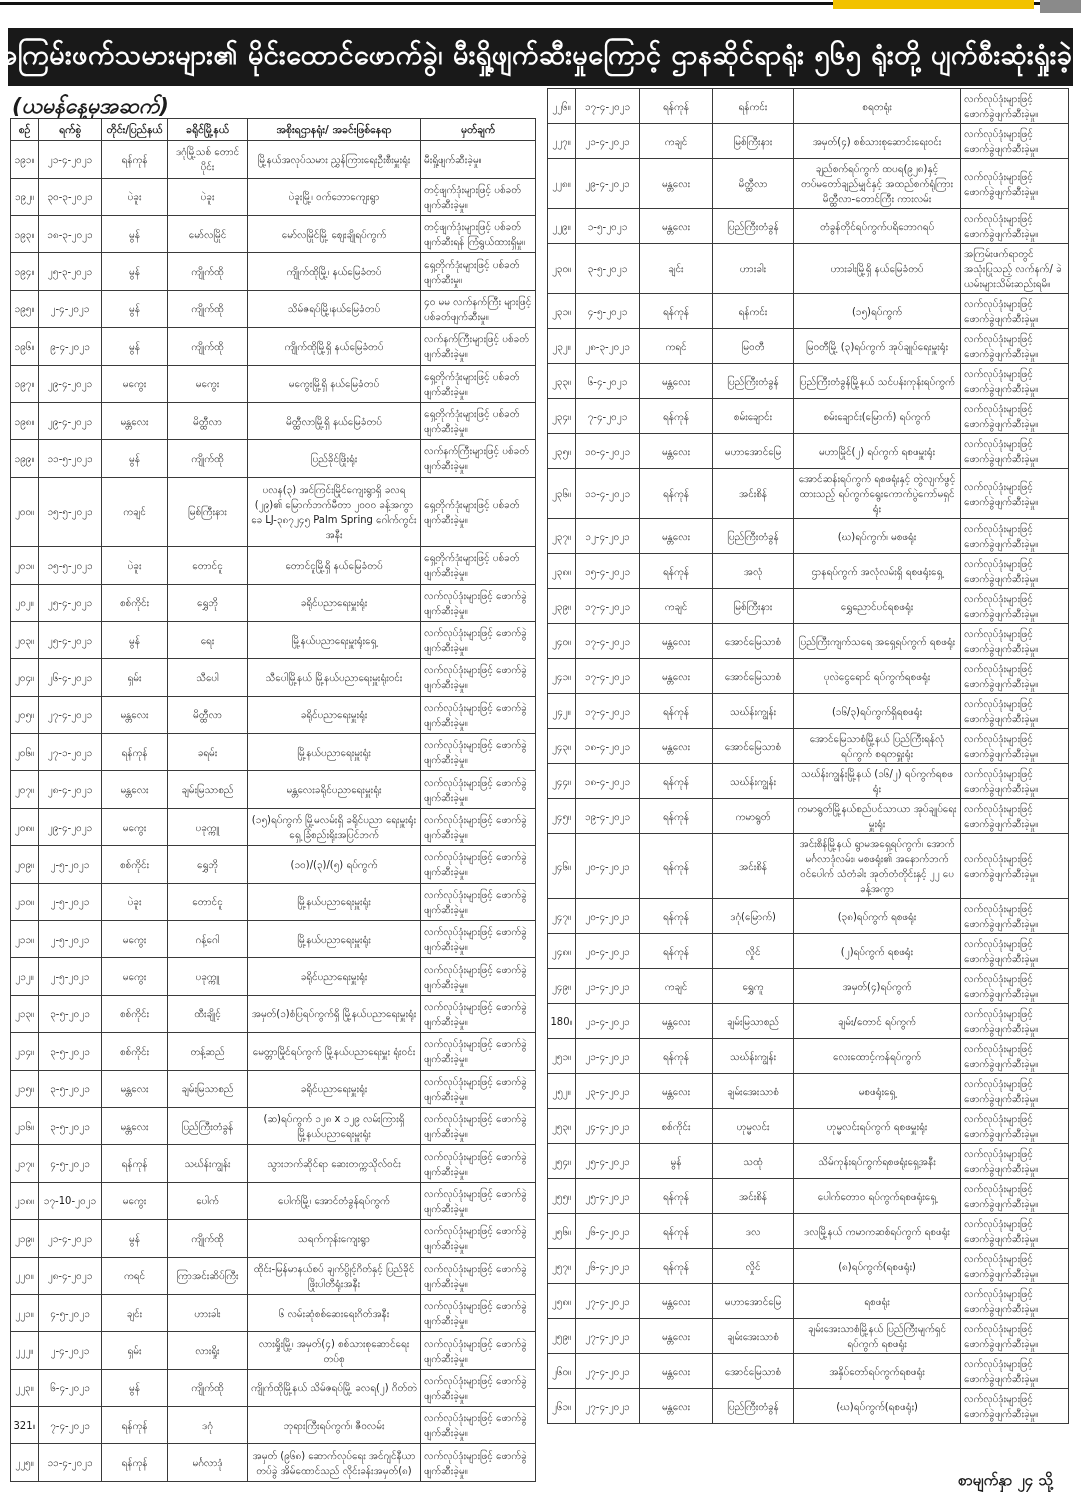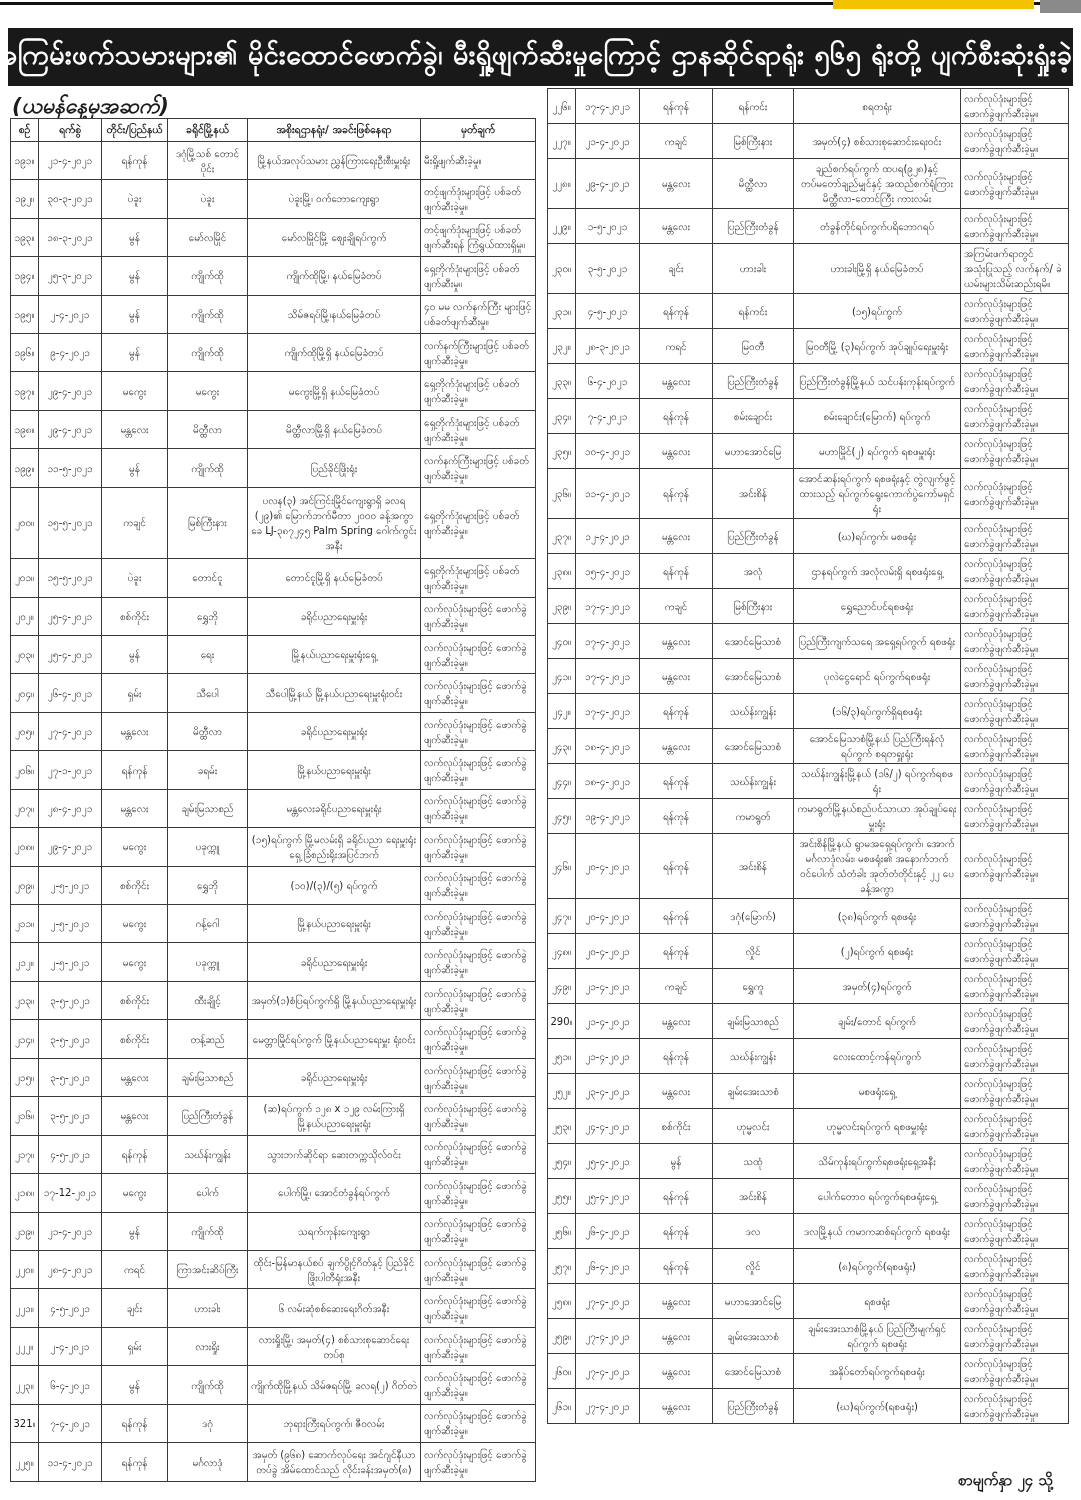--- a/index.html
+++ b/index.html
@@ -233,20 +233,28 @@
       </tr>
       <tr>
         <td class="c-serial">၂၀၉။</td>
         <td class="c-date">၂-၅-၂၀၂၁</td>
         <td class="c-region">စစ်ကိုင်း</td>
         <td class="c-township">ရွှေဘို</td>
         <td class="c-location">(၁၀)/(၃)/(၅) ရပ်ကွက်</td>
         <td class="c-remark">လက်လုပ်ဒုံးများဖြင့် ဖောက်ခွဲဖျက်ဆီးခဲ့မှု။</td>
       </tr>
       <tr>
+        <td class="c-serial">၂၁၀။</td>
+        <td class="c-date">၂-၅-၂၀၂၁</td>
+        <td class="c-region">ပဲခူး</td>
+        <td class="c-township">တောင်ငူ</td>
+        <td class="c-location">မြို့နယ်ပညာရေးမှူးရုံး</td>
+        <td class="c-remark">လက်လုပ်ဒုံးများဖြင့် ဖောက်ခွဲဖျက်ဆီးခဲ့မှု။</td>
+      </tr>
+      <tr>
         <td class="c-serial">၂၁၁။</td>
         <td class="c-date">၂-၅-၂၀၂၁</td>
         <td class="c-region">မကွေး</td>
         <td class="c-township">ဂန့်ဂေါ</td>
         <td class="c-location">မြို့နယ်ပညာရေးမှူးရုံး</td>
         <td class="c-remark">လက်လုပ်ဒုံးများဖြင့် ဖောက်ခွဲဖျက်ဆီးခဲ့မှု။</td>
       </tr>
       <tr>
         <td class="c-serial">၂၁၂။</td>
         <td class="c-date">၂-၅-၂၀၂၁</td>
@@ -290,21 +298,21 @@
       <tr>
         <td class="c-serial">၂၁၇။</td>
         <td class="c-date">၄-၅-၂၀၂၁</td>
         <td class="c-region">ရန်ကုန်</td>
         <td class="c-township">သဃ်န်းကျွန်း</td>
         <td class="c-location">သွားဘက်ဆိုင်ရာ ဆေးတက္ကသိုလ်ဝင်း</td>
         <td class="c-remark">လက်လုပ်ဒုံးများဖြင့် ဖောက်ခွဲဖျက်ဆီးခဲ့မှု။</td>
       </tr>
       <tr>
         <td class="c-serial">၂၁၈။</td>
-        <td class="c-date">၁၇-12-၂၀၂၁</td>
+        <td class="c-date">၁၇-10-၂၀၂၁</td>
         <td class="c-region">မကွေး</td>
         <td class="c-township">ပေါက်</td>
         <td class="c-location">ပေါက်မြို့၊ အောင်တံခွန်ရပ်ကွက်</td>
         <td class="c-remark">လက်လုပ်ဒုံးများဖြင့် ဖောက်ခွဲဖျက်ဆီးခဲ့မှု။</td>
       </tr>
       <tr>
         <td class="c-serial">၂၁၉။</td>
         <td class="c-date">၂၁-၄-၂၀၂၁</td>
         <td class="c-region">မွန်</td>
         <td class="c-township">ကျိုက်ထို</td>
@@ -558,21 +566,21 @@
       </tr>
       <tr>
         <td class="c-serial">၂၄၉။</td>
         <td class="c-date">၂၁-၄-၂၀၂၁</td>
         <td class="c-region">ကချင်</td>
         <td class="c-township">ရွှေကူ</td>
         <td class="c-location">အမှတ်(၄)ရပ်ကွက်</td>
         <td class="c-remark">လက်လုပ်ဒုံးများဖြင့် ဖောက်ခွဲဖျက်ဆီးခဲ့မှု။</td>
       </tr>
       <tr>
-        <td class="c-serial">290။</td>
+        <td class="c-serial">180။</td>
         <td class="c-date">၂၁-၄-၂၀၂၁</td>
         <td class="c-region">မန္တလေး</td>
         <td class="c-township">ချမ်းမြသာစည်</td>
         <td class="c-location">ချမ်း/တောင် ရပ်ကွက်</td>
         <td class="c-remark">လက်လုပ်ဒုံးများဖြင့် ဖောက်ခွဲဖျက်ဆီးခဲ့မှု။</td>
       </tr>
       <tr>
         <td class="c-serial">၂၅၁။</td>
         <td class="c-date">၂၁-၄-၂၀၂၁</td>
         <td class="c-region">ရန်ကုန်</td>

